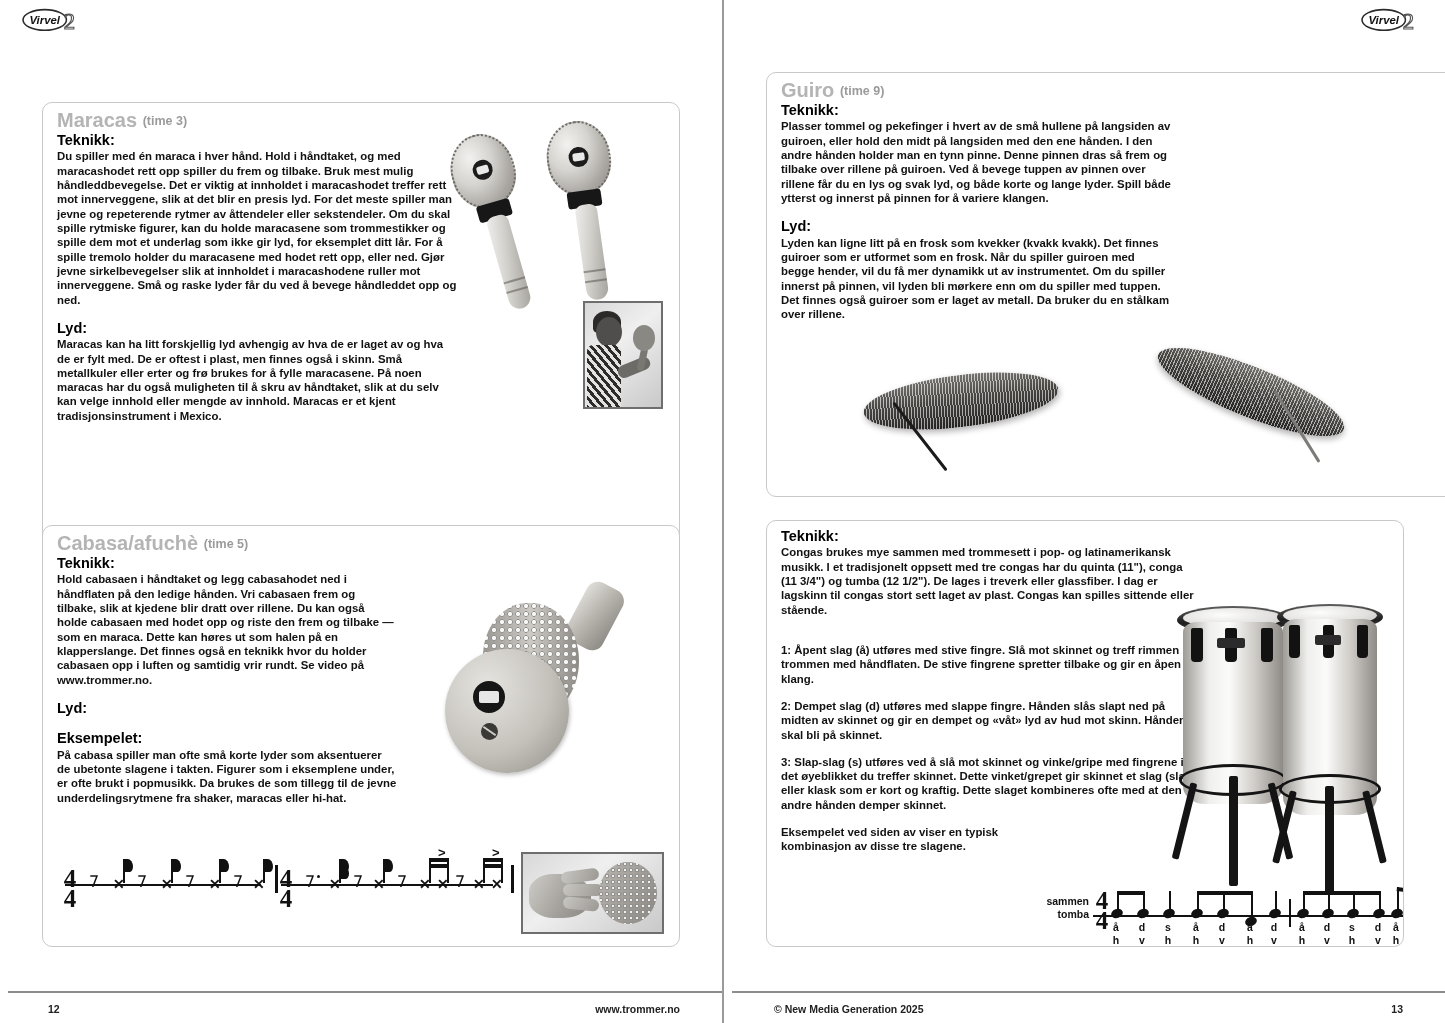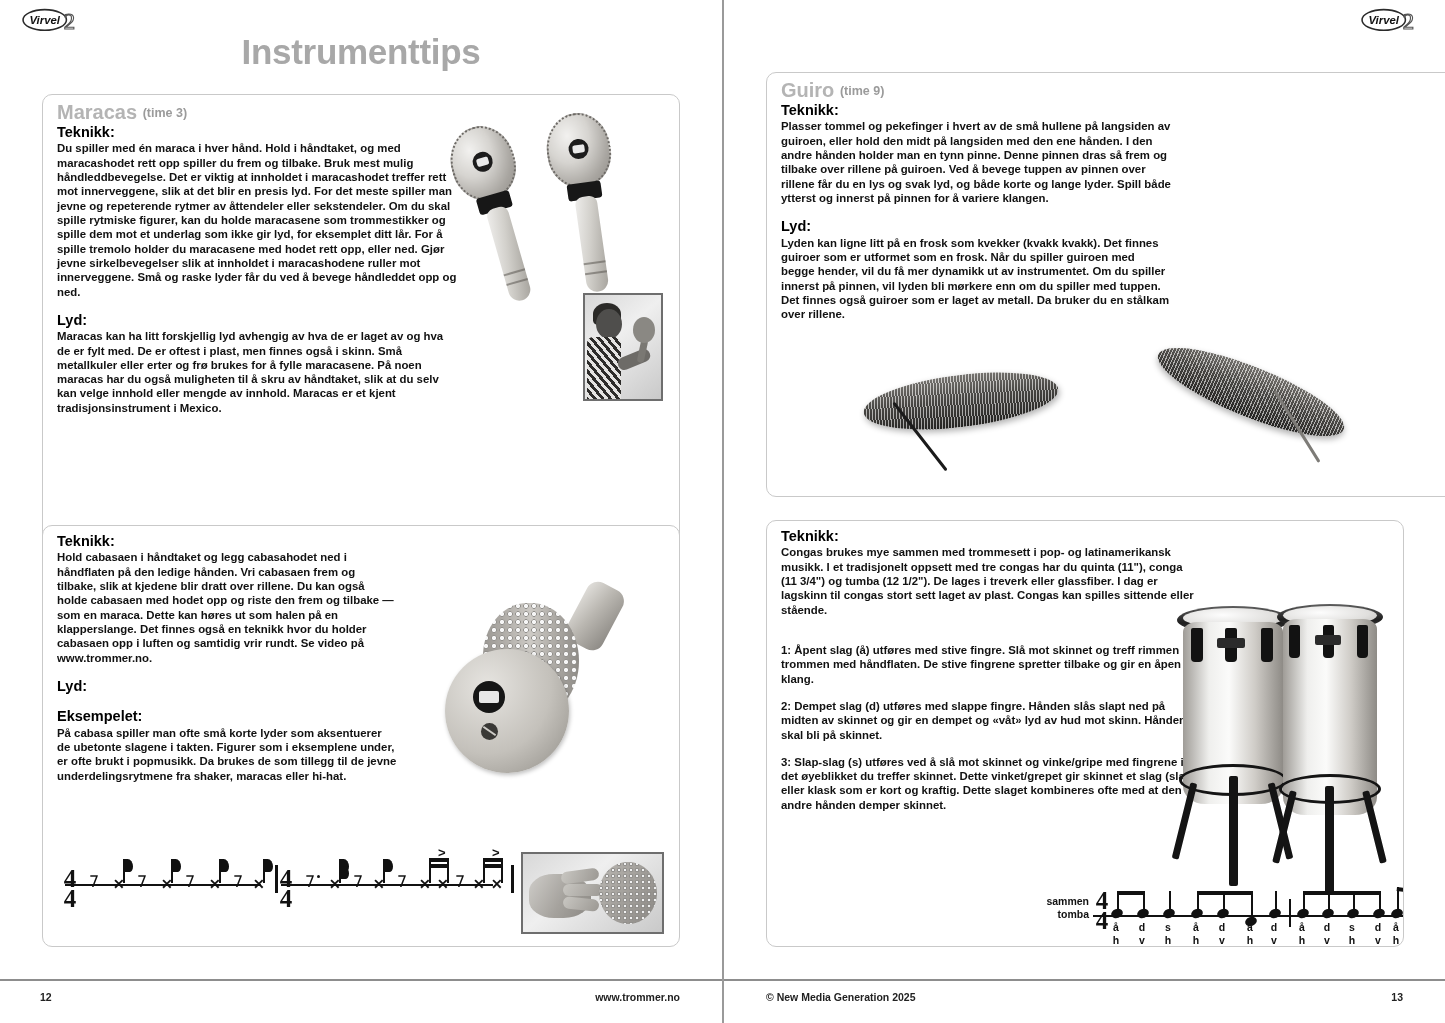--- a/index.html
+++ b/index.html
@@ -76,22 +76,22 @@
     color: #111;
     line-height: 1.255;
     margin: 0;
     text-align: left;
   }
   .gap { height: 13px; }
 
   
   .footer {
     position: absolute;
-    bottom: 0; left: 0; right: 0;
-    height: 44px;
+    bottom: 0; left: 8px; right: 0;
+    height: 32px;
     border-top: 2px solid #8d8d8d;
     margin-top: 26px;
   }
   .footer .inner {
     position: relative; height: 100%;
   }
   .footer .pg {
     position: absolute; top: 10px;
     font-size: 10.5px; font-weight: bold; color: #222;
   }
@@ -332,23 +332,22 @@
   <div class="page left">
 
     <div class="logo left">
       <svg viewBox="0 0 120 56" aria-hidden="true">
         <ellipse cx="44" cy="26" rx="42" ry="20" fill="none" stroke="#2b2b2b" stroke-width="3"></ellipse>
         <text x="44" y="34" font-family="Liberation Sans, sans-serif" font-size="22" font-style="italic" font-weight="bold" fill="#111" text-anchor="middle">Virvel</text>
         <text x="92" y="44" font-family="Liberation Serif, serif" font-size="44" fill="none" stroke="#555" stroke-width="2.2" text-anchor="middle">2</text>
       </svg>
     </div>
 
-    <div class="page-title">Instrumenttips</div>
-
-    <div class="card" style="left:42px; top:94px; width:638px; height:466px;">
+
+    <div class="card" style="left:42px; top:102px; width:638px; height:466px;">
 
       <div style="position:absolute; left:14px; top:7px; width:400px;">
         <div class="card-head">
           <span>Maracas</span>
           <span class="time">(time 3)</span>
         </div>
         <div class="sec-title">Teknikk:</div>
         <div class="body-text">Du spiller med én maraca i hver hånd. Hold i håndtaket, og med maracashodet rett opp spiller du frem og tilbake. Bruk mest mulig håndleddbevegelse. Det er viktig at innholdet i maracashodet treffer rett mot innerveggene, slik at det blir en presis lyd. For det meste spiller man jevne og repeterende rytmer av åttendeler eller sekstendeler. Om du skal spille rytmiske figurer, kan du holde maracasene som trommestikker og spille dem mot et underlag som ikke gir lyd, for eksemplet ditt lår. For å spille tremolo holder du maracasene med hodet rett opp, eller ned. Gjør jevne sirkelbevegelser slik at innholdet i maracashodene ruller mot innerveggene. Små og raske lyder får du ved å bevege håndleddet opp og ned.</div>
         <div class="gap"></div>
         <div class="sec-title">Lyd:</div>
@@ -380,20 +379,24 @@
         <div class="pp-body" style="left:2px; top:42px; width:34px; height:64px;"></div>
         <div class="pp-arm" style="left:32px; top:58px; width:34px; height:13px; transform:rotate(-22deg);"></div>
         <div class="pp-mhandle" style="left:54px; top:44px; width:7px; height:24px; transform:rotate(12deg);"></div>
         <div class="pp-mhead" style="left:48px; top:22px; width:22px; height:26px;"></div>
       </div>
     </div>
 
     <div class="card" style="left:42px; top:525px; width:638px; height:422px;">
 
       <div style="position:absolute; left:14px; top:7px; width:340px;">
+        <div class="card-head">
+          <span>Cabasa/afuchè</span>
+          <span class="time">(time 5)</span>
+        </div>
         <div class="sec-title">Teknikk:</div>
         <div class="body-text">Hold cabasaen i håndtaket og legg cabasahodet ned i håndflaten på den ledige hånden. Vri cabasaen frem og tilbake, slik at kjedene blir dratt over rillene. Du kan også holde cabasaen med hodet opp og riste den frem og tilbake — som en maraca. Dette kan høres ut som halen på en klapperslange. Det finnes også en teknikk hvor du holder cabasaen opp i luften og samtidig vrir rundt. Se video på www.trommer.no.</div>
         <div class="gap"></div>
         <div class="sec-title">Lyd:</div>
         <div class="gap"></div>
         <div class="sec-title">Eksempelet:</div>
         <div class="body-text">På cabasa spiller man ofte små korte lyder som aksentuerer de ubetonte slagene i takten. Figurer som i eksemplene under, er ofte brukt i popmusikk. Da brukes de som tillegg til de jevne underdelingsrytmene fra shaker, maracas eller hi-hat.</div>
       </div>
 
       <div class="photo" style="left:350px; top:45px; width:290px; height:230px;">
@@ -526,20 +529,21 @@
         <div class="sec-title">Teknikk:</div>
         <div class="body-text">Congas brukes mye sammen med trommesett i pop- og latinamerikansk musikk. I et tradisjonelt oppsett med tre congas har du quinta (11"), conga (11 3/4") og tumba (12 1/2"). De lages i treverk eller glassfiber. I dag er lagskinn til congas stort sett laget av plast. Congas kan spilles sittende eller stående.</div>
         <div class="gap"></div>
         <div class="gap"></div>
         <div class="body-text">1: Åpent slag (å) utføres med stive fingre. Slå mot skinnet og treff rimmen på trommen med håndflaten. De stive fingrene spretter tilbake og gir en åpen klang.</div>
         <div class="gap"></div>
         <div class="body-text">2: Dempet slag (d) utføres med slappe fingre. Hånden slås slapt ned på midten av skinnet og gir en dempet og «våt» lyd av hud mot skinn. Hånden skal bli på skinnet.</div>
         <div class="gap"></div>
         <div class="body-text">3: Slap-slag (s) utføres ved å slå mot skinnet og vinke/gripe med fingrene i det øyeblikket du treffer skinnet. Dette vinket/grepet gir skinnet et slag (slap), eller klask som er kort og kraftig. Dette slaget kombineres ofte med at den andre hånden demper skinnet.</div>
         <div class="gap"></div>
+        <div class="body-text" style="width:240px;">Eksempelet ved siden av viser en typisk kombinasjon av disse tre slagene.</div>
       </div>
 
       <div class="photo" style="left:400px; top:85px; width:228px; height:285px;">
 
         <div class="conga" style="left:10px; top:0px;">
           <div class="headrim" style="left:0px; top:0px; width:112px; height:28px;"></div>
           <div class="skin" style="left:6px; top:2px; width:100px; height:20px;"></div>
           <div class="shell" style="left:6px; top:16px; width:100px; height:182px;"></div>
           <div class="lug" style="left:14px; top:22px; width:12px; height:34px;"></div>
           <div class="lug" style="left:48px; top:22px; width:12px; height:34px;"></div>

